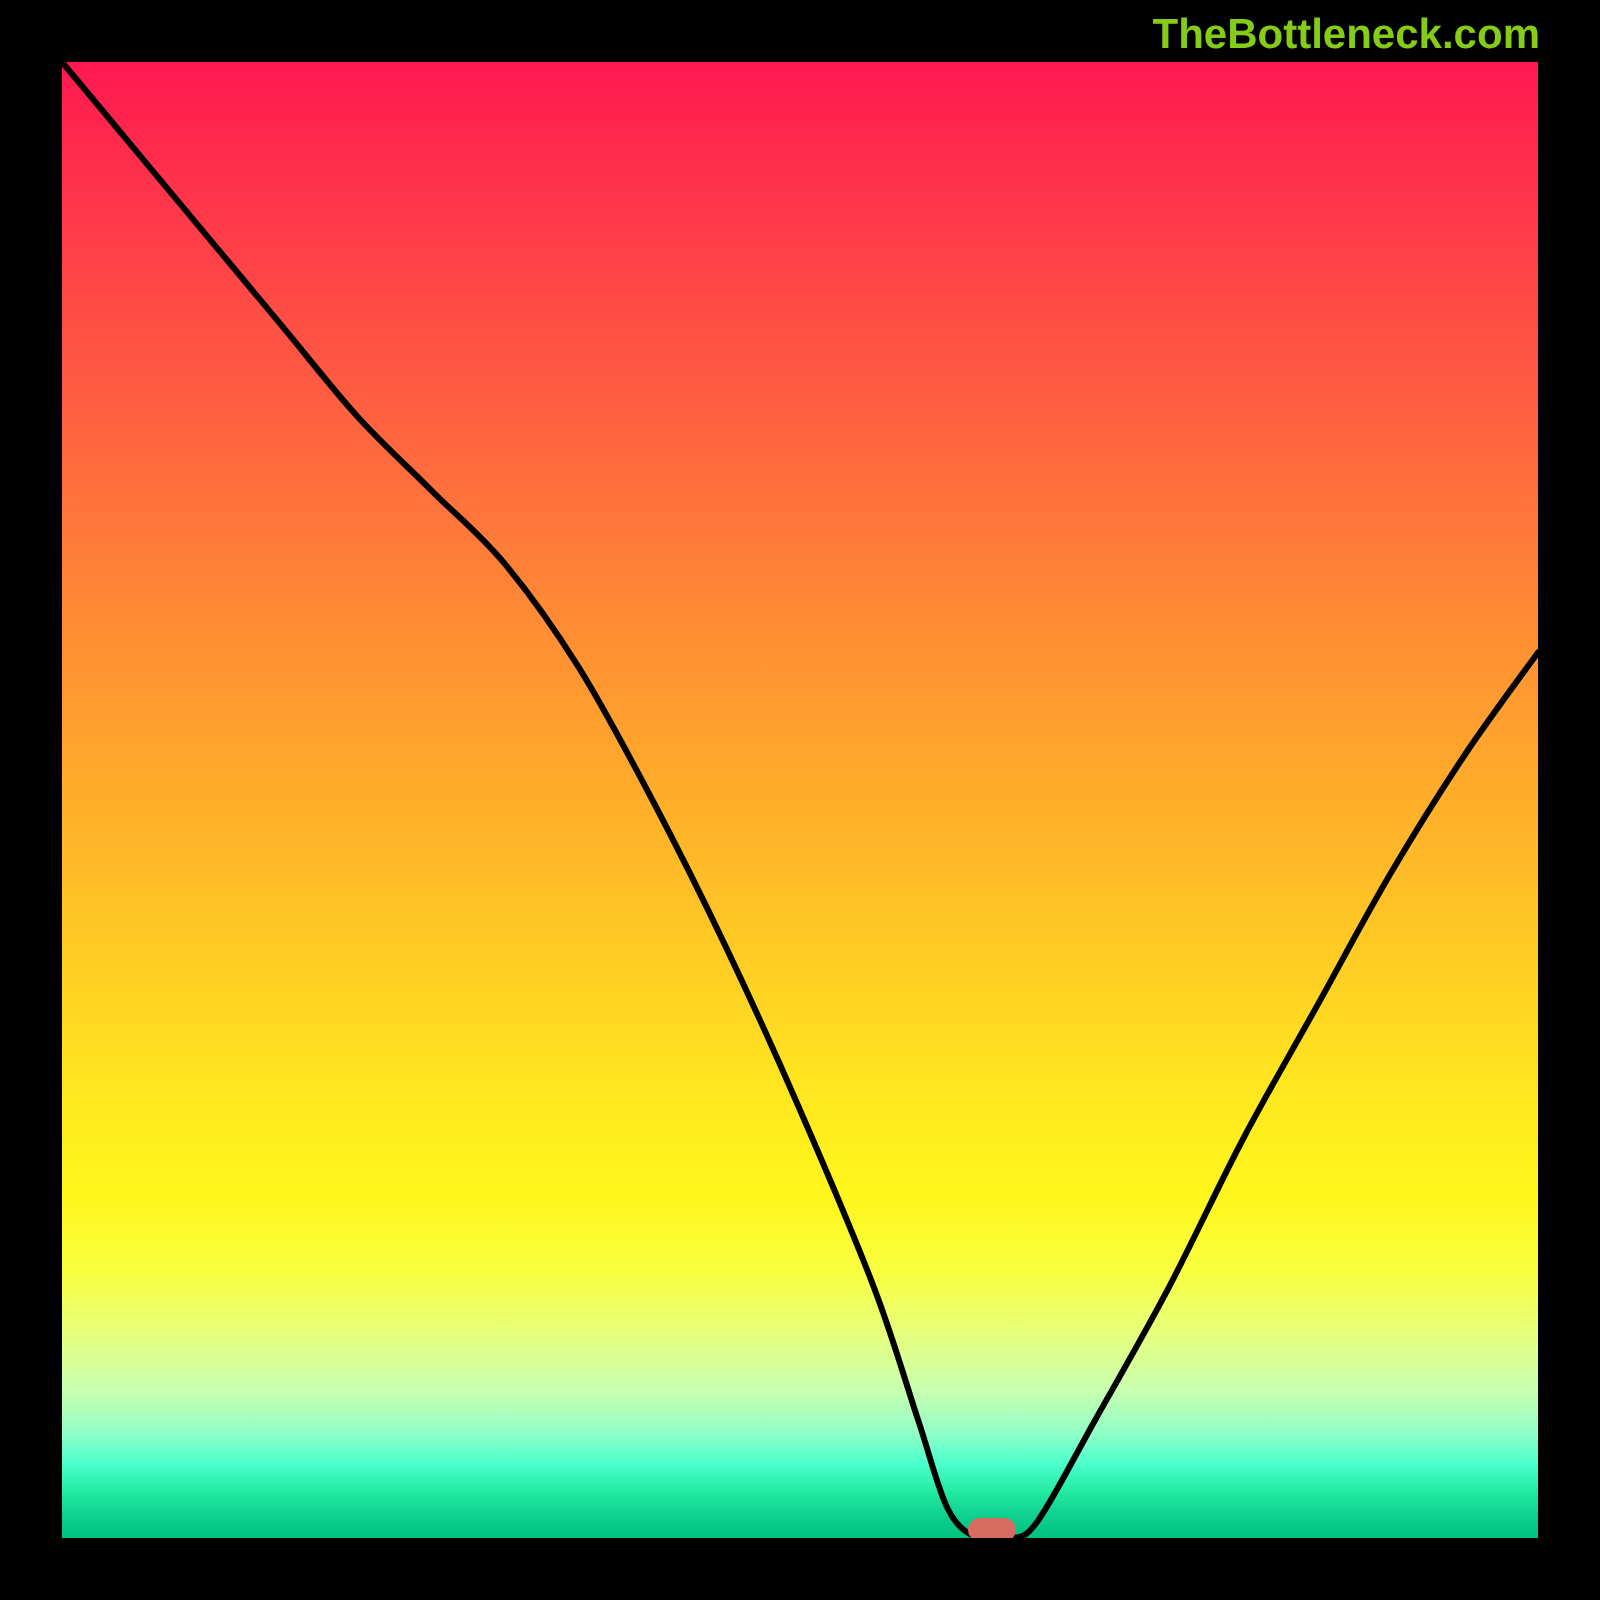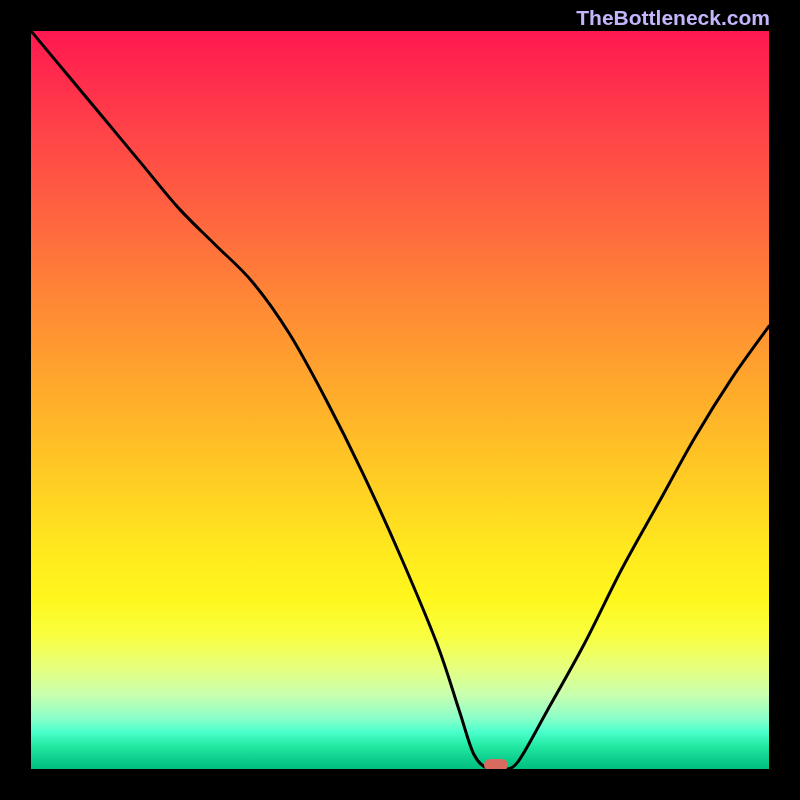--- a/index.html
+++ b/index.html
@@ -59,21 +59,21 @@
     background: #d86b60;
     transform: translate(-50%, -50%);
   }
   .watermark {
     position: absolute;
     top: 6px;
     right: 30px;
     font-family: Arial, Helvetica, sans-serif;
     font-size: 21px;
     font-weight: bold;
-    color: #c4b5fd;
+    color: #84cc16;
     letter-spacing: 0px;
   }
 </style>
 </head>
 <body>
 
 <div class="frame">
   <div class="plot">
     <div class="gradient"></div>
     <svg class="curve" id="curve-svg" width="738" height="738">

